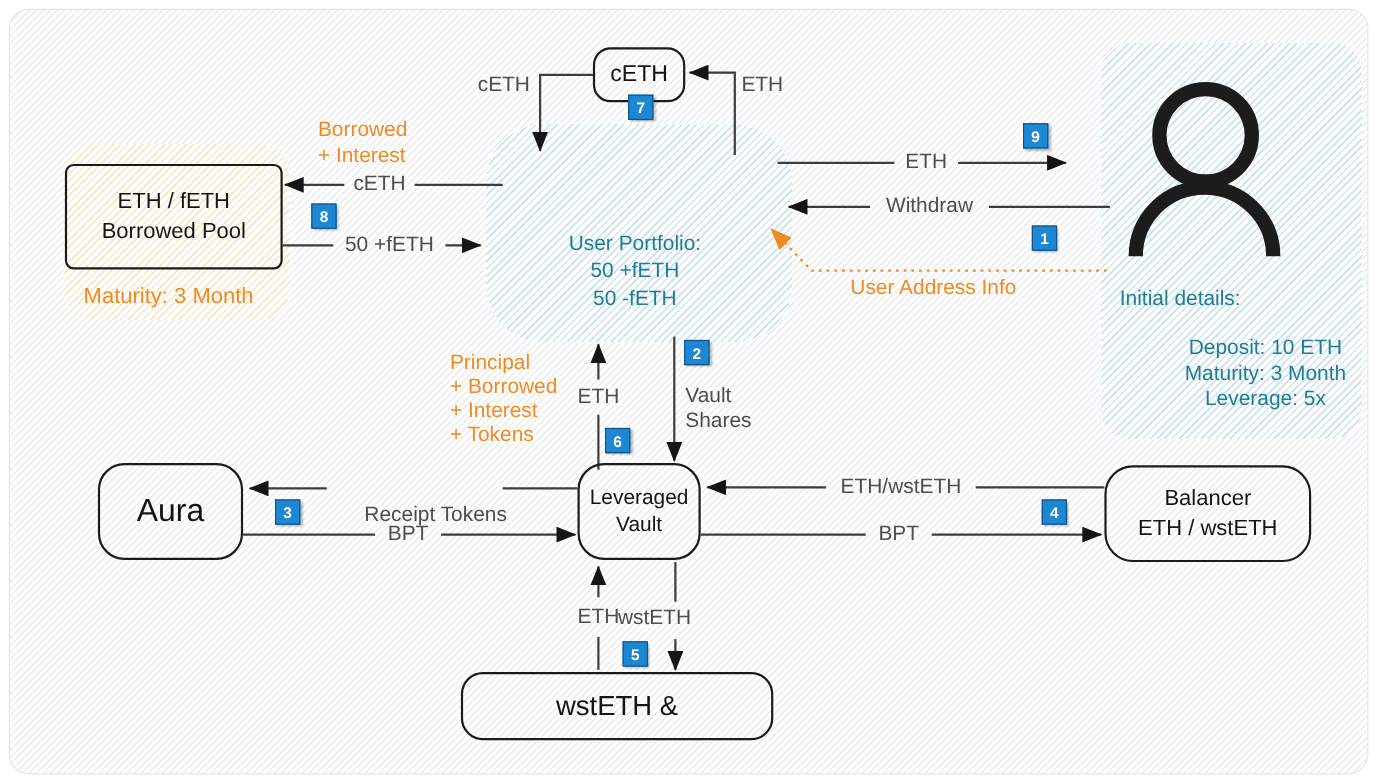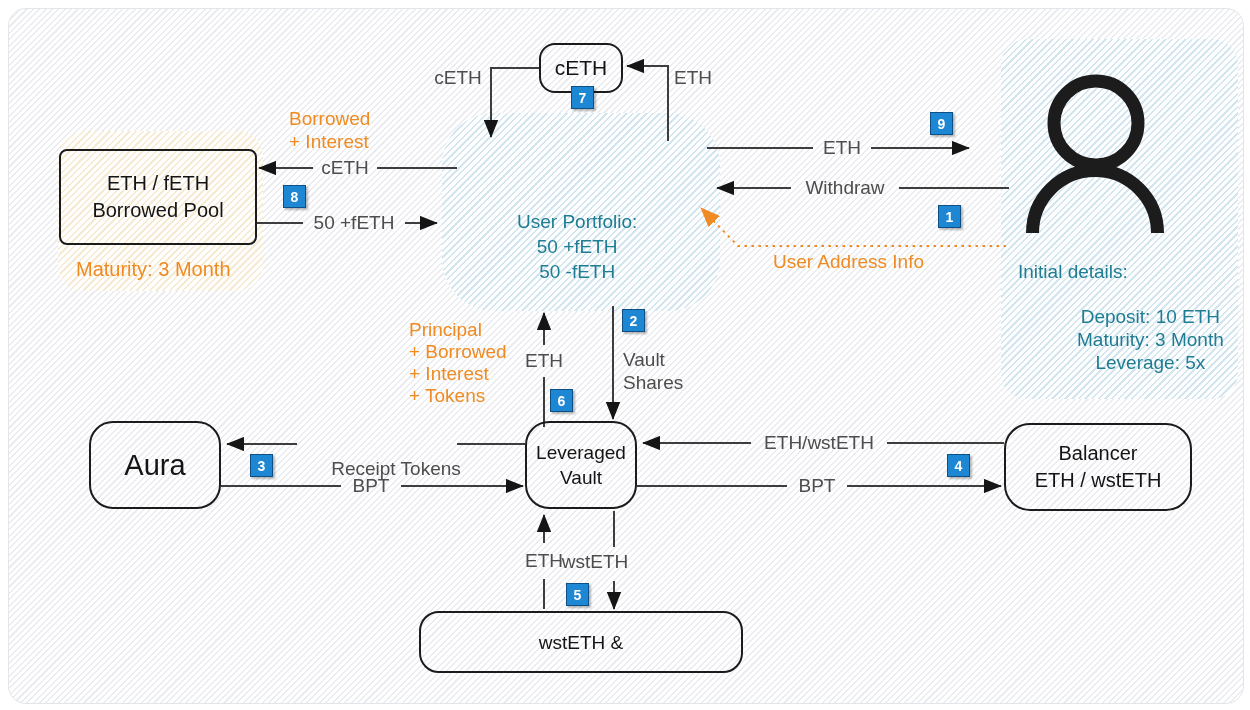--- a/index.html
+++ b/index.html
@@ -147,21 +147,21 @@
   <div class="node" style="left:516px;top:412px;width:112px;height:88px;border-radius:24px;font-size:19px;line-height:25px;">
     <div>Leveraged</div>
     <div>Vault</div>
   </div>
 
   <div class="node" style="left:995px;top:414px;width:188px;height:88px;border-radius:26px;font-size:20px;line-height:27px;">
     <div>Balancer</div>
     <div>ETH / wstETH</div>
   </div>
 
-  <div class="node" style="left:410px;top:602px;width:324px;height:62px;border-radius:20px;font-size:19px;line-height:25px;">
+  <div class="node" style="left:410px;top:602px;width:284px;height:62px;border-radius:20px;font-size:25px;line-height:25px;">
     <div>wstETH &amp;</div>
   </div>
 
   <div class="edge-label" style="left:449px;top:69px;">cETH</div>
   <div class="edge-label" style="left:684px;top:69px;">ETH</div>
   <div class="edge-label" style="left:336px;top:159px;">cETH</div>
   <div class="edge-label" style="left:345px;top:214px;">50 +fETH</div>
   <div class="edge-label" style="left:833px;top:139px;">ETH</div>
   <div class="edge-label" style="left:836px;top:179px;">Withdraw</div>
   <div class="edge-label" style="left:535px;top:352px;">ETH</div>

